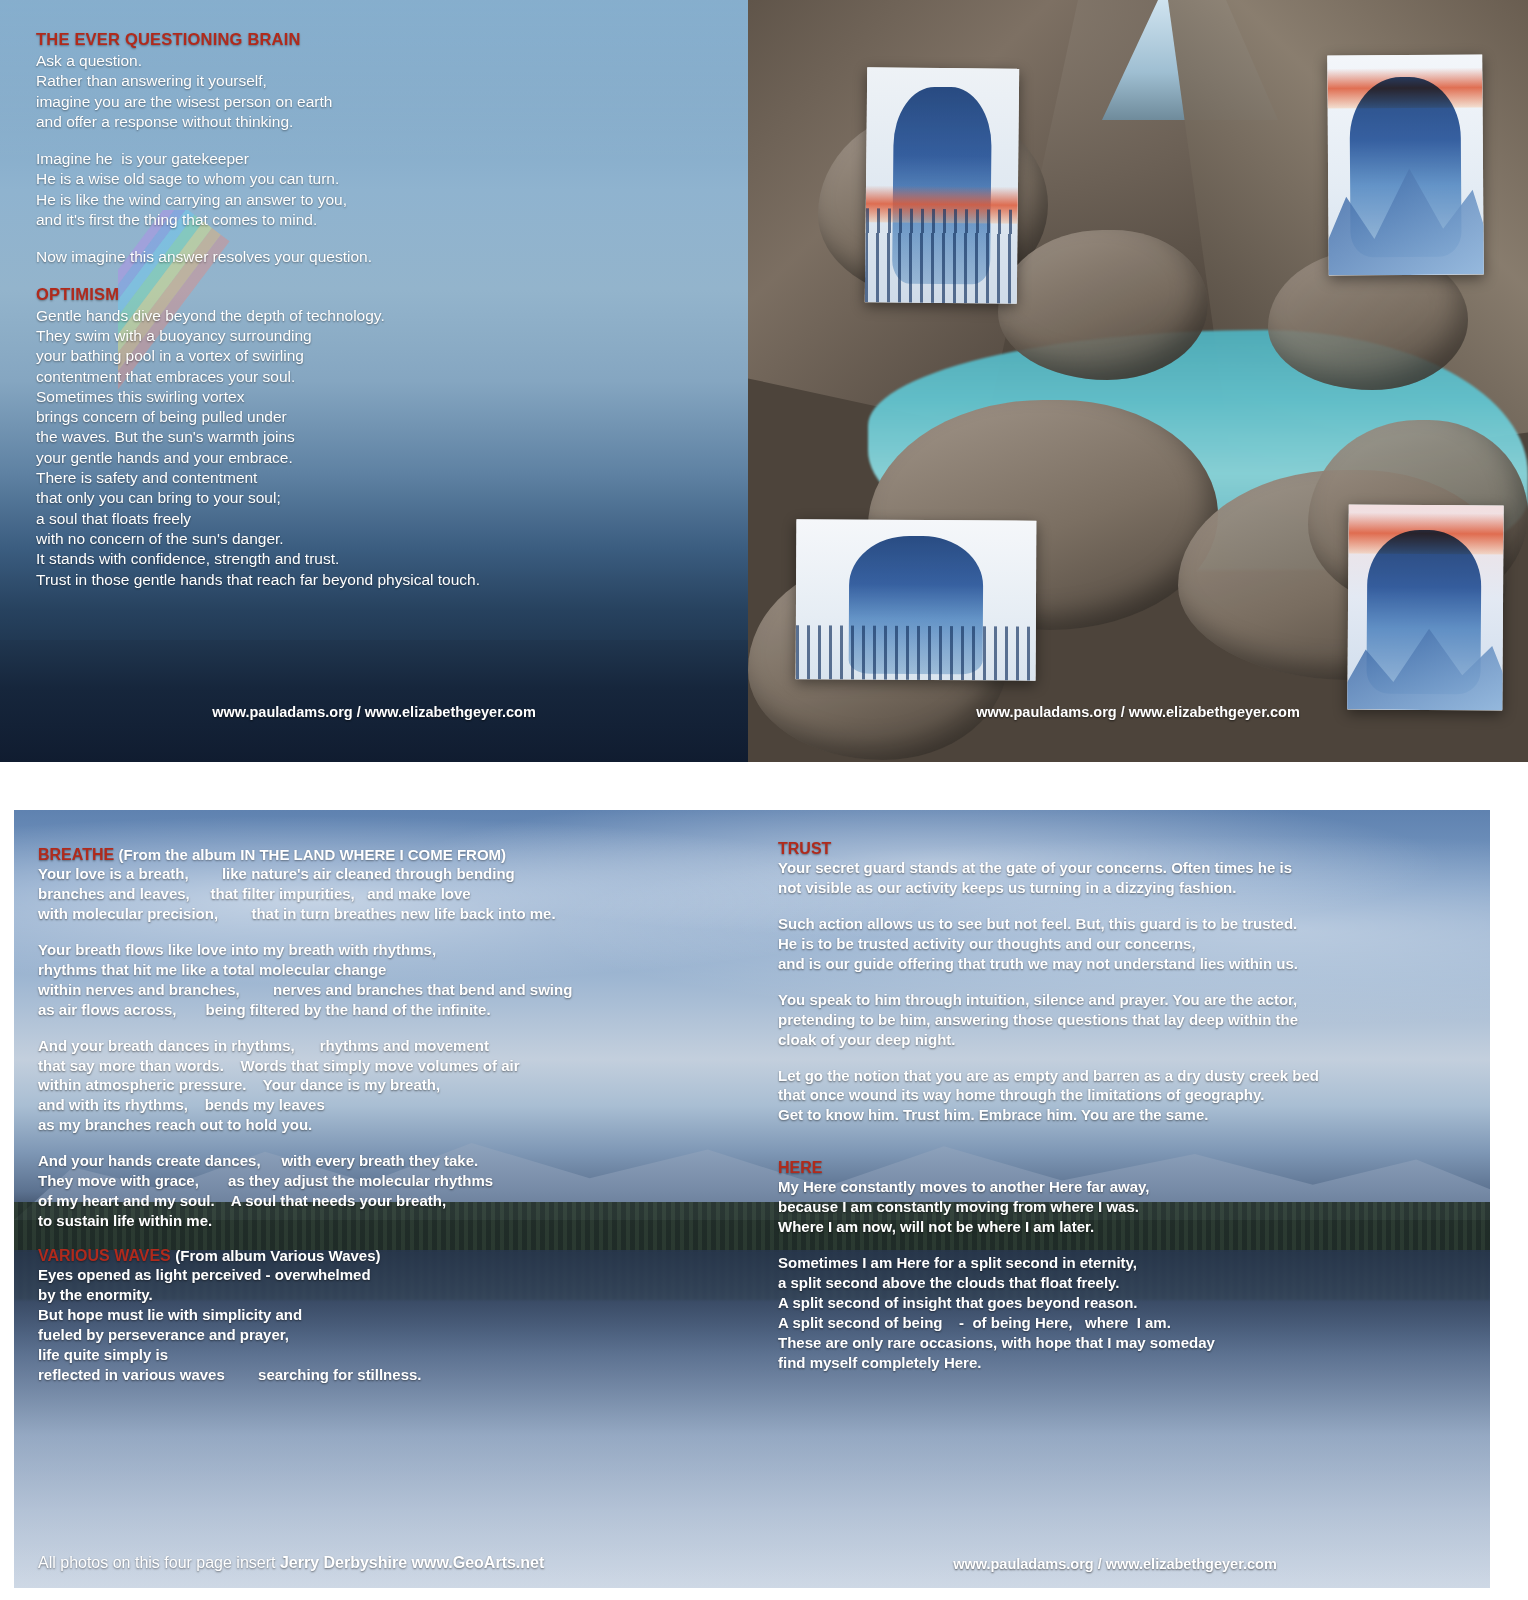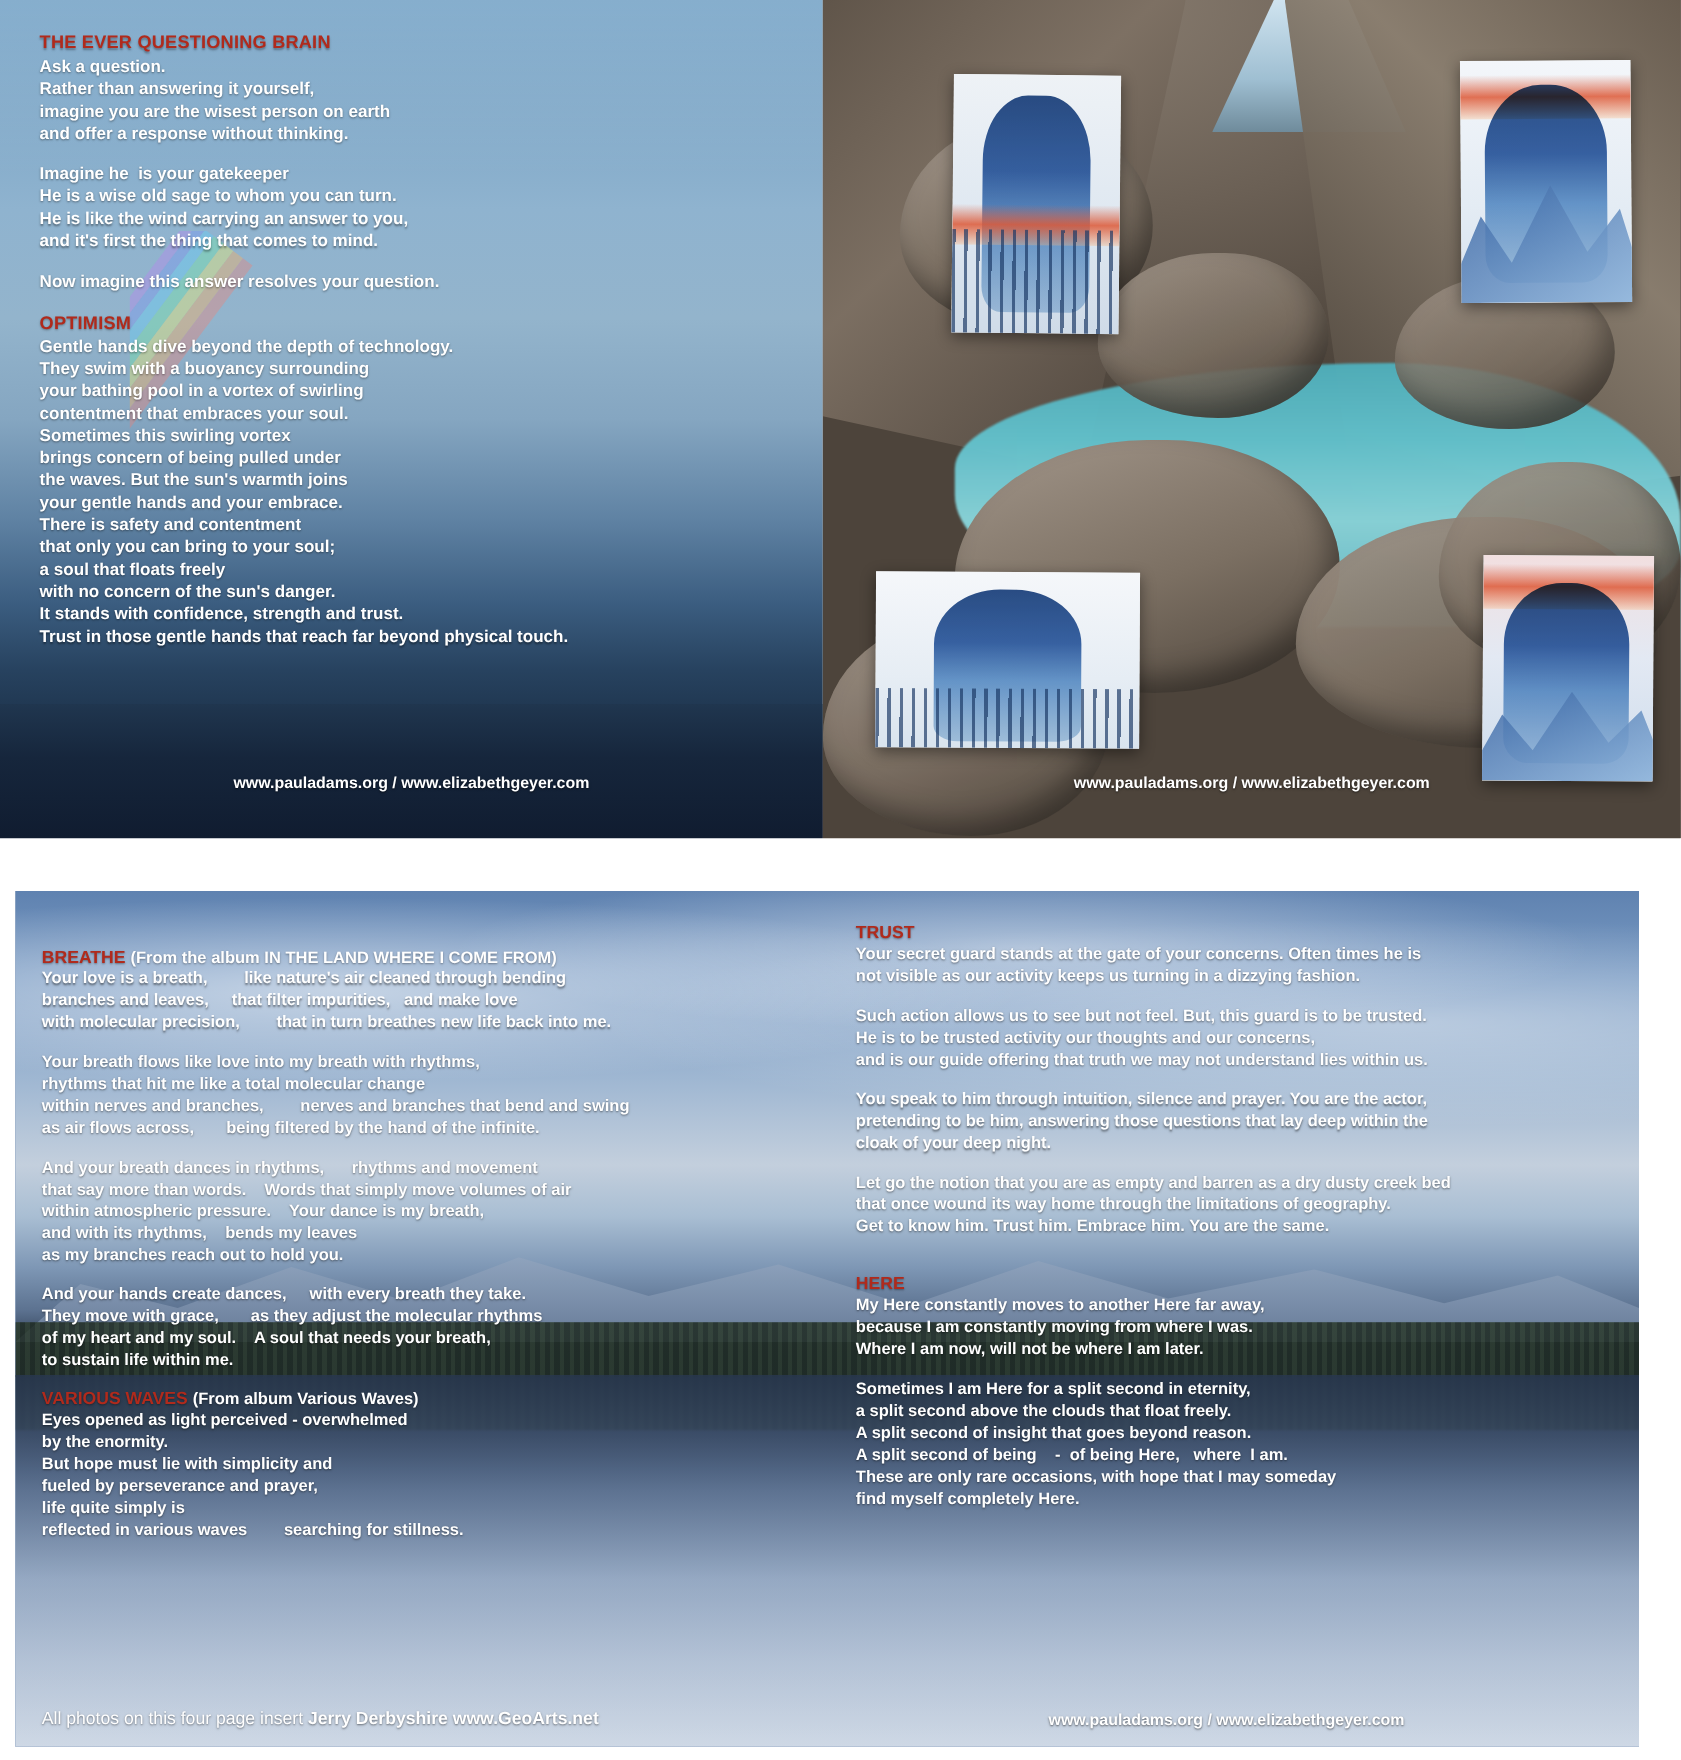--- a/index.html
+++ b/index.html
@@ -75,21 +75,21 @@
   .poem-title {
     color: #b02a1c;
     font-weight: bold;
     font-size: 16.5px;
     letter-spacing: .2px;
     text-shadow: 0 1px 2px rgba(0,0,0,0.35);
     margin: 0 0 2px 0;
   }
   .poem-line {
     font-size: 15.5px;
-    font-weight: bold;
+    font-weight: normal;
     line-height: 1.31;
     white-space: pre-wrap;
   }
   .poem-gap { height: 17px; }
 
   .credit-line {
     font-size: 14.5px;
     font-weight: bold;
     color: #ffffff;
     text-shadow: 0 1px 2px rgba(0,0,0,0.6);
@@ -264,21 +264,21 @@
   #bottom-columns {
     position: absolute;
     inset: 0;
     display: flex;
     color: #ffffff;
     text-shadow: 0 1px 2px rgba(0,0,0,0.5);
   }
   #col-left {
     width: 746px;
     box-sizing: border-box;
-    padding: 52px 18px 0 24px;
+    padding: 36px 18px 0 24px;
     position: relative;
   }
   #col-right {
     width: 730px;
     box-sizing: border-box;
     padding: 30px 20px 0 18px;
     position: relative;
   }
   .b-title {
     color: #b02a1c;

